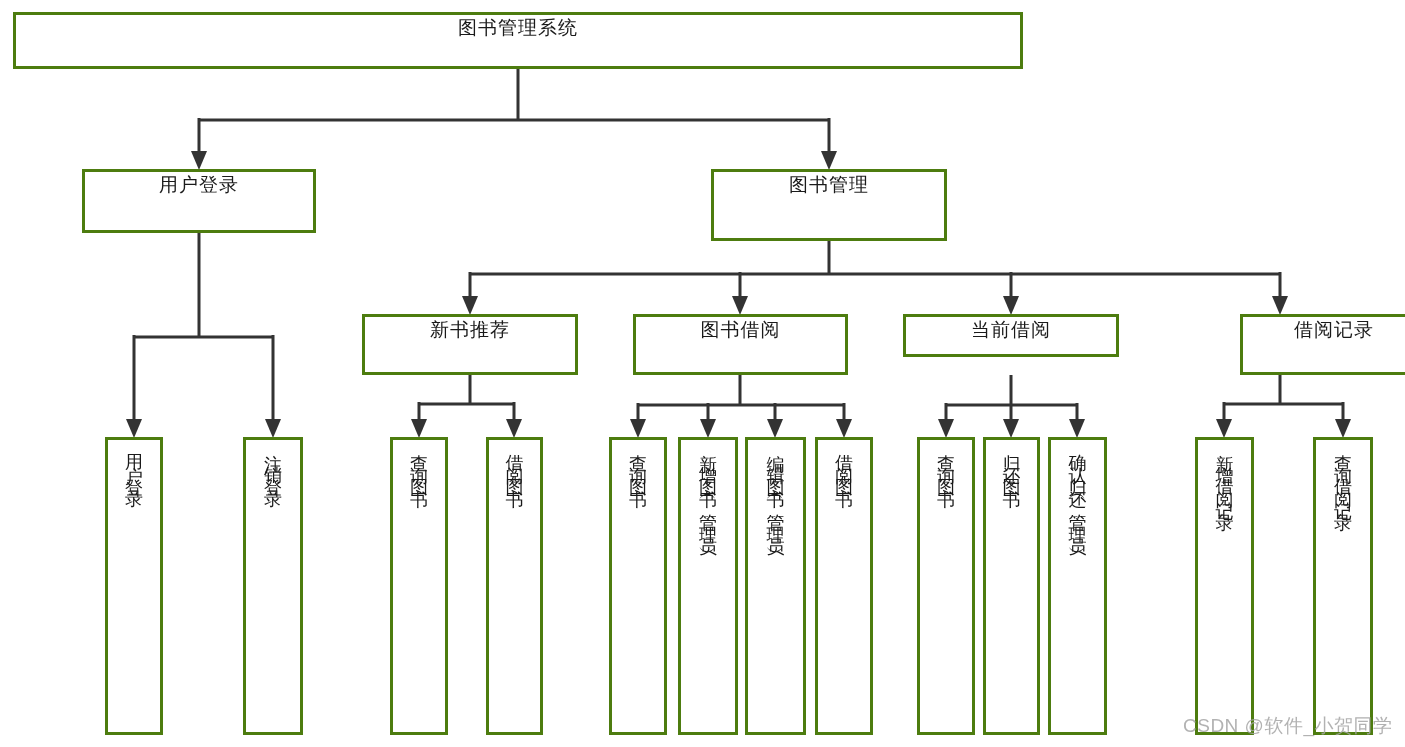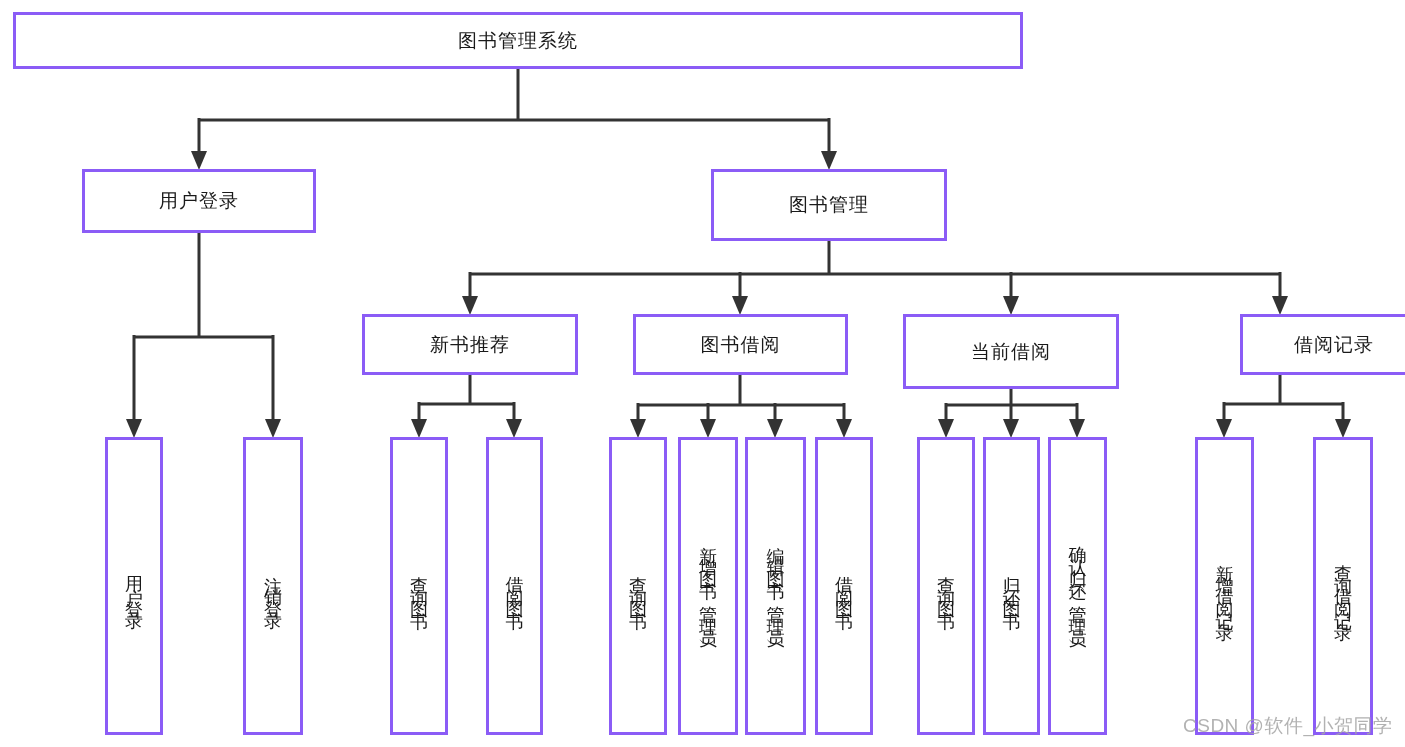--- a/index.html
+++ b/index.html
@@ -15,44 +15,43 @@
     background: #ffffff;
   }
   .connectors {
     position: absolute; left: 0; top: 0;
     width: 1405px; height: 747px;
     z-index: 1;
   }
   .node {
     position: absolute;
     box-sizing: border-box;
-    border: 3px solid #8b5cf6;
+    border: 3px solid #4d7c0f;
     background: #ffffff;
     display: flex;
-    align-items: center;
     justify-content: center;
     color: #1a1a1a;
     font-size: 19px;
     z-index: 2;
     letter-spacing: 1px;
   }
   .node.vert span {
     writing-mode: vertical-rl;
     text-orientation: mixed;
     letter-spacing: 12px;
     font-size: 18px;
     line-height: 1;
   }
   
   .n-root   { left: 13px;  top: 12px;  width: 1010px; height: 57px; }
   .n-login  { left: 82px;  top: 169px; width: 234px;  height: 64px; }
   .n-mgmt   { left: 711px; top: 169px; width: 236px;  height: 72px; }
   .n-newb   { left: 362px; top: 314px; width: 216px;  height: 61px; }
   .n-borrow { left: 633px; top: 314px; width: 215px;  height: 61px; }
-  .n-cur    { left: 903px; top: 314px; width: 216px;  height: 75px; }
+  .n-cur    { left: 903px; top: 314px; width: 216px;  height: 43px; }
   .n-rec    { left: 1240px;top: 314px; width: 188px;  height: 61px; }
   
   .leaf { top: 437px; height: 298px; }
   .l-a1 { left: 105px;  width: 58px; }
   .l-a2 { left: 243px;  width: 60px; }
   .l-b1 { left: 390px;  width: 58px; }
   .l-b2 { left: 486px;  width: 57px; }
   .l-c1 { left: 609px;  width: 58px; }
   .l-c2 { left: 678px;  width: 60px; }
   .l-c3 { left: 745px;  width: 61px; }

